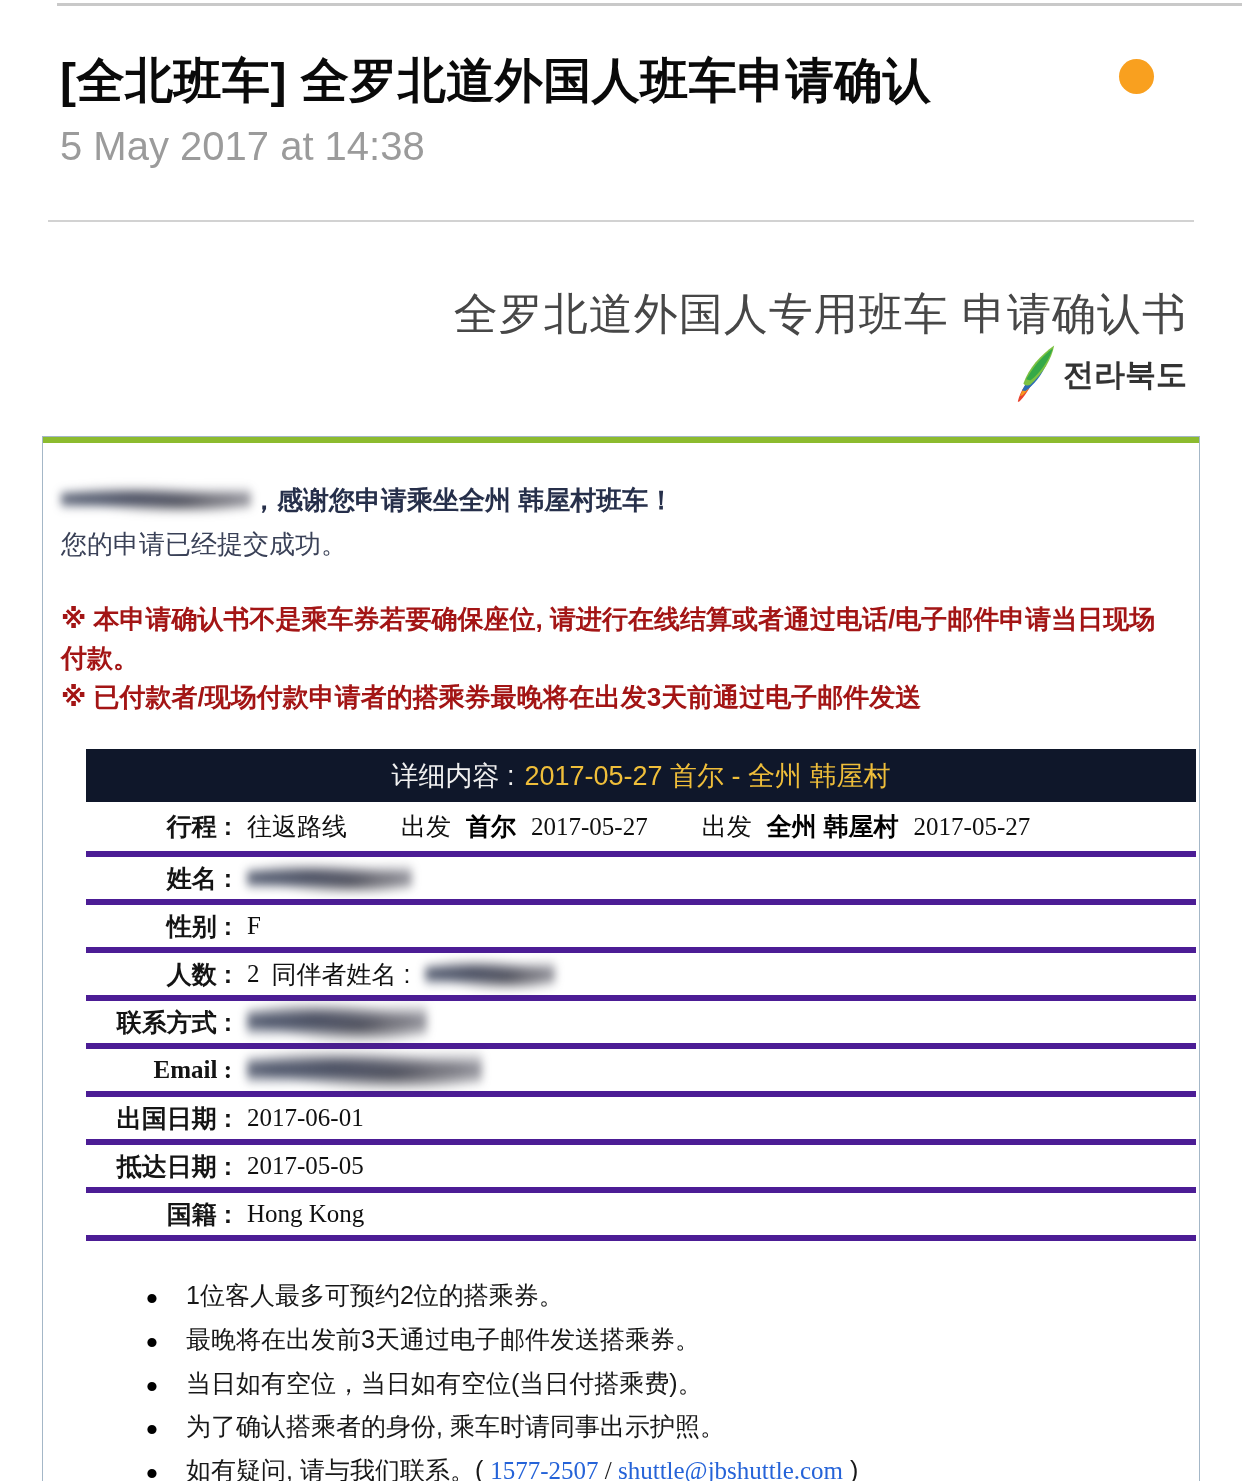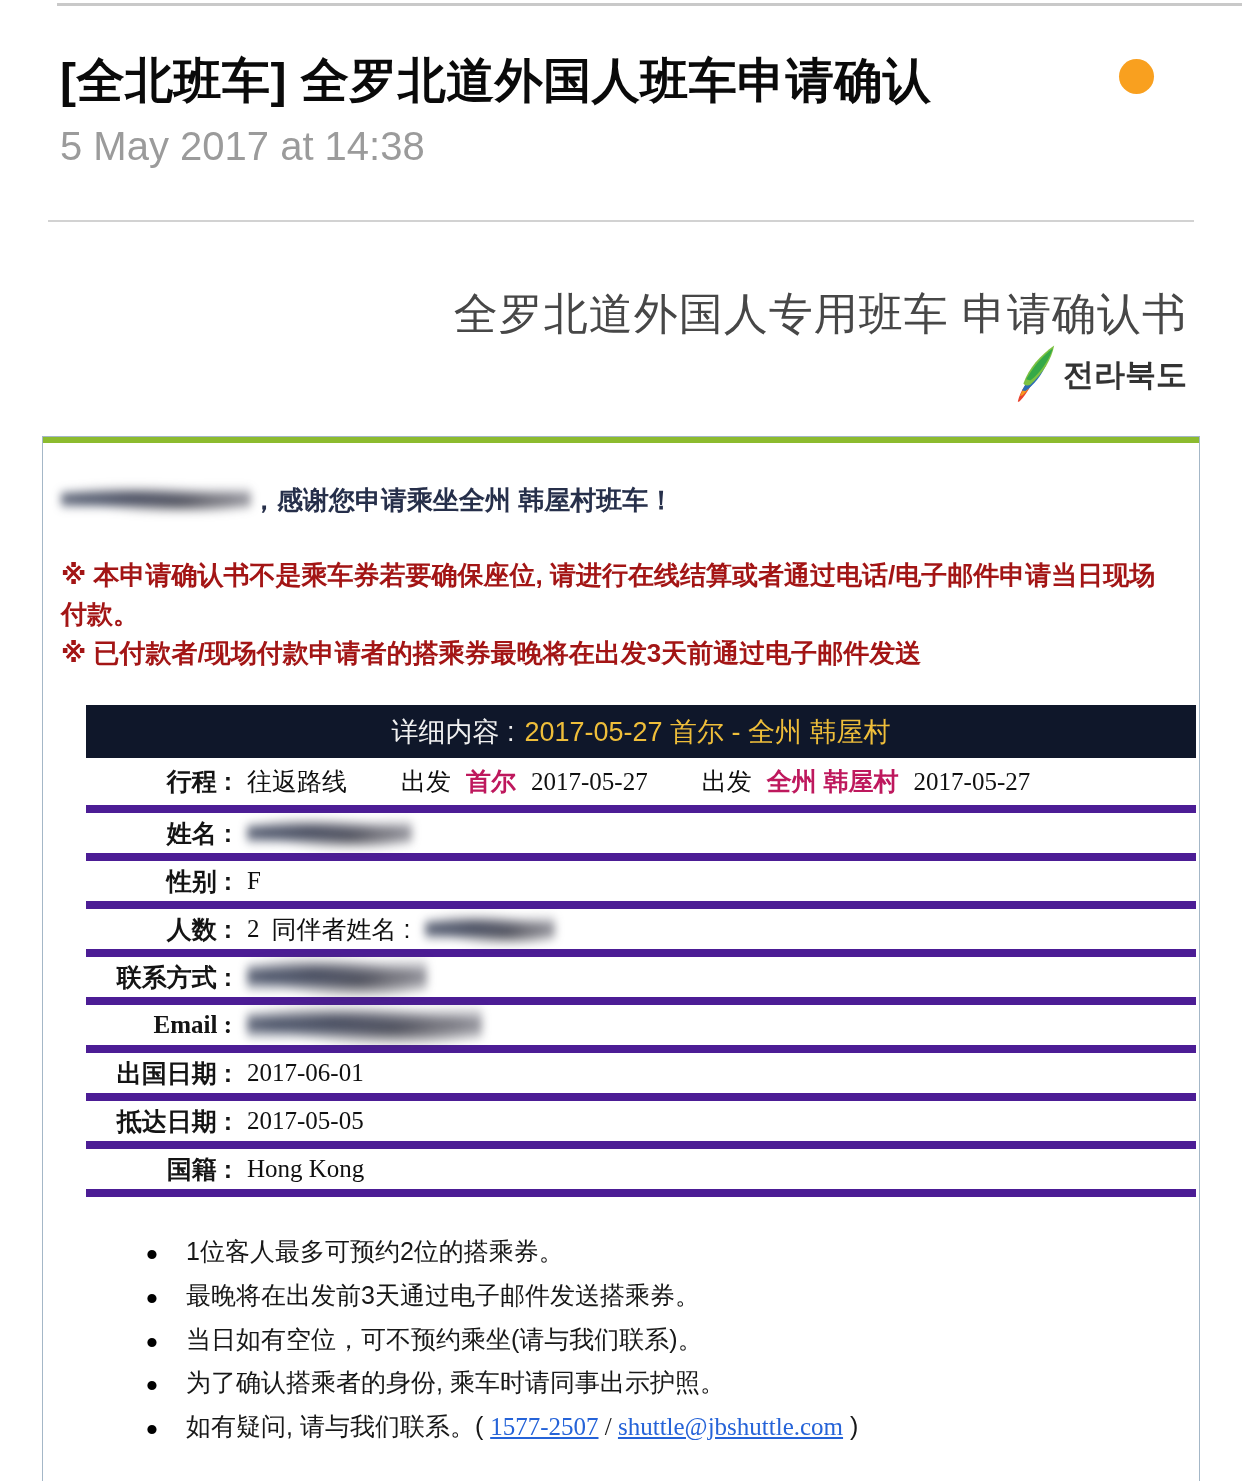--- a/index.html
+++ b/index.html
@@ -60,26 +60,26 @@
   
   .detail-table { margin: 32px 0 0 25px; width: 1110px; }
   .thead {
     height: 53px; background: #0f172a;
     display: flex; align-items: center; justify-content: center;
     font-size: 27px; color: #f0f0f0; gap: 10px;
   }
   .thead .gold { color: #efbe3a; }
   .trow {
     display: flex; align-items: center; min-height: 48px;
-    border-bottom: 8px solid #4c1d95; font-size: 25px;
+    border-bottom: 6px solid #4c1d95; font-size: 25px;
   }
   .trow.first { min-height: 55px; }
   .lbl { width: 146px; flex-shrink: 0; text-align: right; font-weight: 700; color: #141414; }
   .val { margin-left: 15px; color: #101010; }
-  .red-place { color: #be185d; font-weight: 700; }
+  .red-place { color: #000000; font-weight: 700; }
   .gapped { margin-left: 54px; }
   .inline-gap { margin-left: 12px; }
 
   
   .redact {
     display: inline-block; vertical-align: -5px; border-radius: 5px;
     background:
       radial-gradient(ellipse at 12% 50%, rgba(45,55,80,.9), transparent 55%),
       radial-gradient(ellipse at 38% 38%, rgba(70,70,85,.75), transparent 50%),
       radial-gradient(ellipse at 62% 62%, rgba(55,55,65,.8), transparent 52%),
@@ -133,20 +133,21 @@
     </div>
   </div>
 
   <div class="box">
     <div class="green-bar"></div>
     <div class="box-inner">
 
       <p class="greet1">
         <span class="redact r-name"></span><span class="greet-text">，感谢您申请乘坐全州 韩屋村班车！</span>
       </p>
+      <p class="greet2">您的申请已经提交成功。</p>
 
       <div class="warn-block">
         <p class="warn">※ 本申请确认书不是乘车券若要确保座位, 请进行在线结算或者通过电话/电子邮件申请当日现场付款。</p>
         <p class="warn">※ 已付款者/现场付款申请者的搭乘券最晚将在出发3天前通过电子邮件发送</p>
       </div>
 
       <div class="detail-table">
         <div class="thead">
           <span>详细内容 :</span>
           <span class="gold">2017-05-27 首尔 - 全州 韩屋村</span>
@@ -203,21 +204,21 @@
         <div class="trow">
           <span class="lbl">国籍 :</span>
           <span class="val serif">Hong Kong</span>
         </div>
 
       </div>
 
       <ul class="notes">
         <li>1位客人最多可预约2位的搭乘券。</li>
         <li>最晚将在出发前3天通过电子邮件发送搭乘券。</li>
-        <li>当日如有空位，可不预约乘坐(请与我们联系)。</li>
+        <li>当日如有空位，当日如有空位(当日付搭乘费)。</li>
         <li>为了确认搭乘者的身份, 乘车时请同事出示护照。</li>
         <li><span>如有疑问, 请与我们联系。( </span><a href="#" class="serif">1577-2507</a><span class="serif"> / </span><a href="#" class="serif">shuttle@jbshuttle.com</a><span> )</span></li>
 
       </ul>
 
     </div>
   </div>
 
 </div>
 

